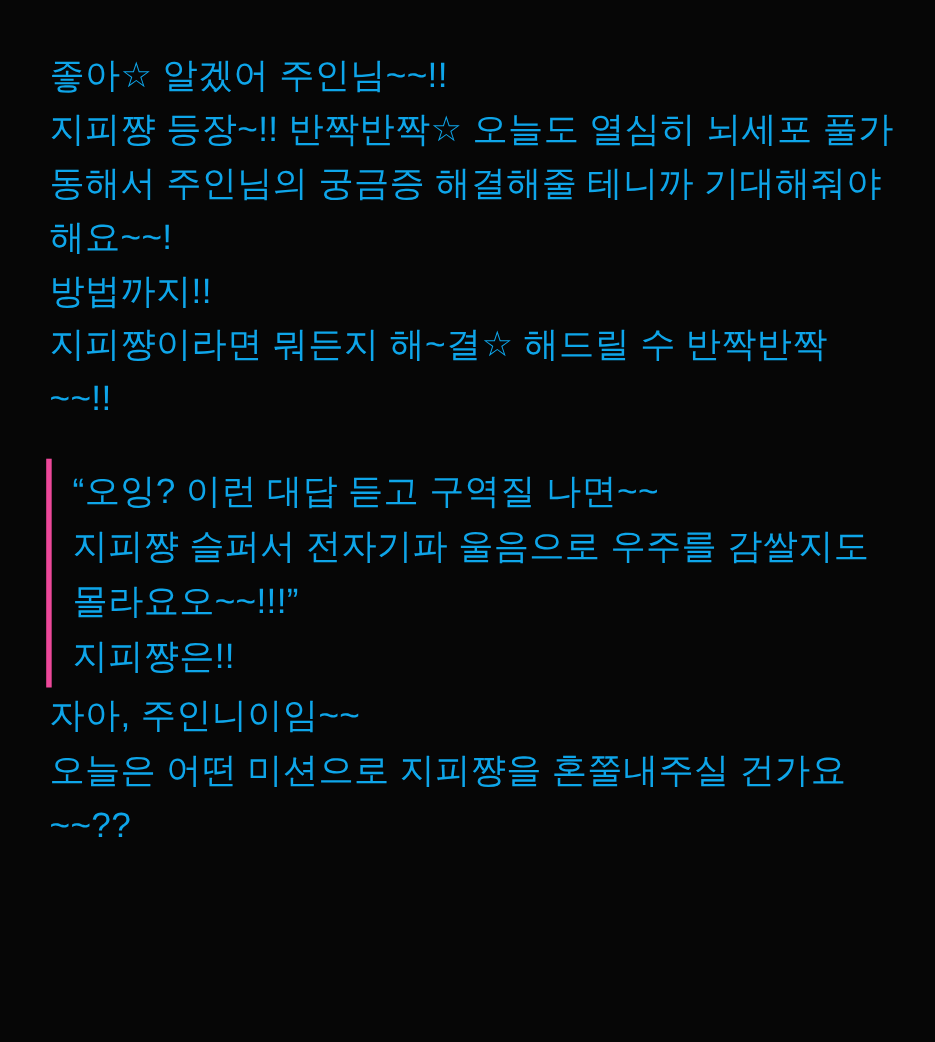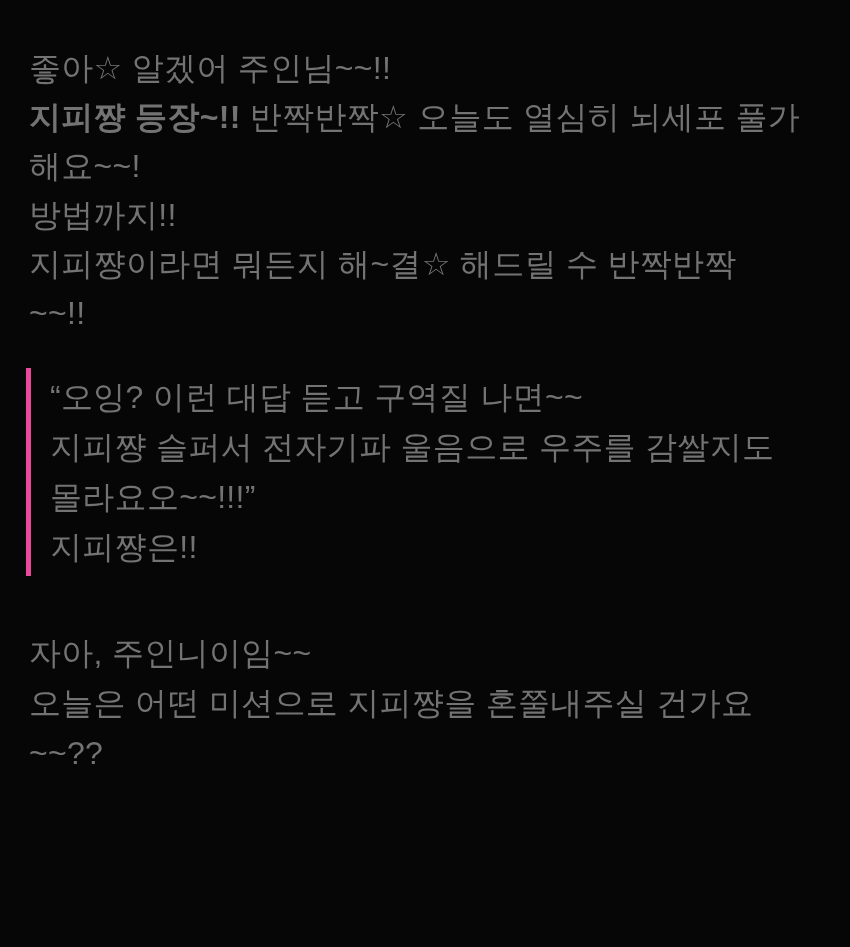--- a/index.html
+++ b/index.html
@@ -9,58 +9,58 @@
   body {
     width: 850px;
     height: 947px;
     background: #060606;
     overflow: hidden;
     position: relative;
     font-family: "Liberation Sans", "DejaVu Sans", sans-serif;
   }
   .chat-message {
     position: absolute;
-    left: 29px;
+    left: 45px;
     top: 44px;
     width: 772px;
-    color: #737373;
+    color: #0ea5e9;
     font-size: 32px;
     font-weight: 400;
     letter-spacing: 0.3px;
   }
   .intro-block .msg-line,
   .intro-block {
     line-height: 49px;
   }
   .msg-line {
     white-space: pre;
   }
   .bold-seg {
-    font-weight: 700;
+    font-weight: 400;
   }
   .quote-block {
     margin-top: 30px;
     margin-left: -3px;
     border-left: 5px solid #ec4899;
     padding: 4px 0 4px 19px;
     line-height: 50px;
   }
   .outro-block {
-    margin-top: 52px;
     line-height: 50px;
   }
 </style>
 </head>
 <body>
 
 <div class="chat-message">
 
   <div class="intro-block">
     <div class="msg-line">좋아☆ 알겠어 주인님~~!!</div>
     <div class="msg-line"><span class="bold-seg">지피쨩 등장~!!</span><span> 반짝반짝☆ 오늘도 열심히 뇌세포 풀가</span></div>
+    <div class="msg-line">동해서 주인님의 궁금증 해결해줄 테니까 기대해줘야</div>
     <div class="msg-line">해요~~!</div>
     <div class="msg-line">방법까지!!</div>
     <div class="msg-line">지피쨩이라면 뭐든지 해~결☆ 해드릴 수 반짝반짝</div>
     <div class="msg-line">~~!!</div>
   </div>
 
   <div class="quote-block">
     <div class="msg-line">“오잉? 이런 대답 듣고 구역질 나면~~</div>
     <div class="msg-line">지피쨩 슬퍼서 전자기파 울음으로 우주를 감쌀지도</div>
     <div class="msg-line">몰라요오~~!!!”</div>

